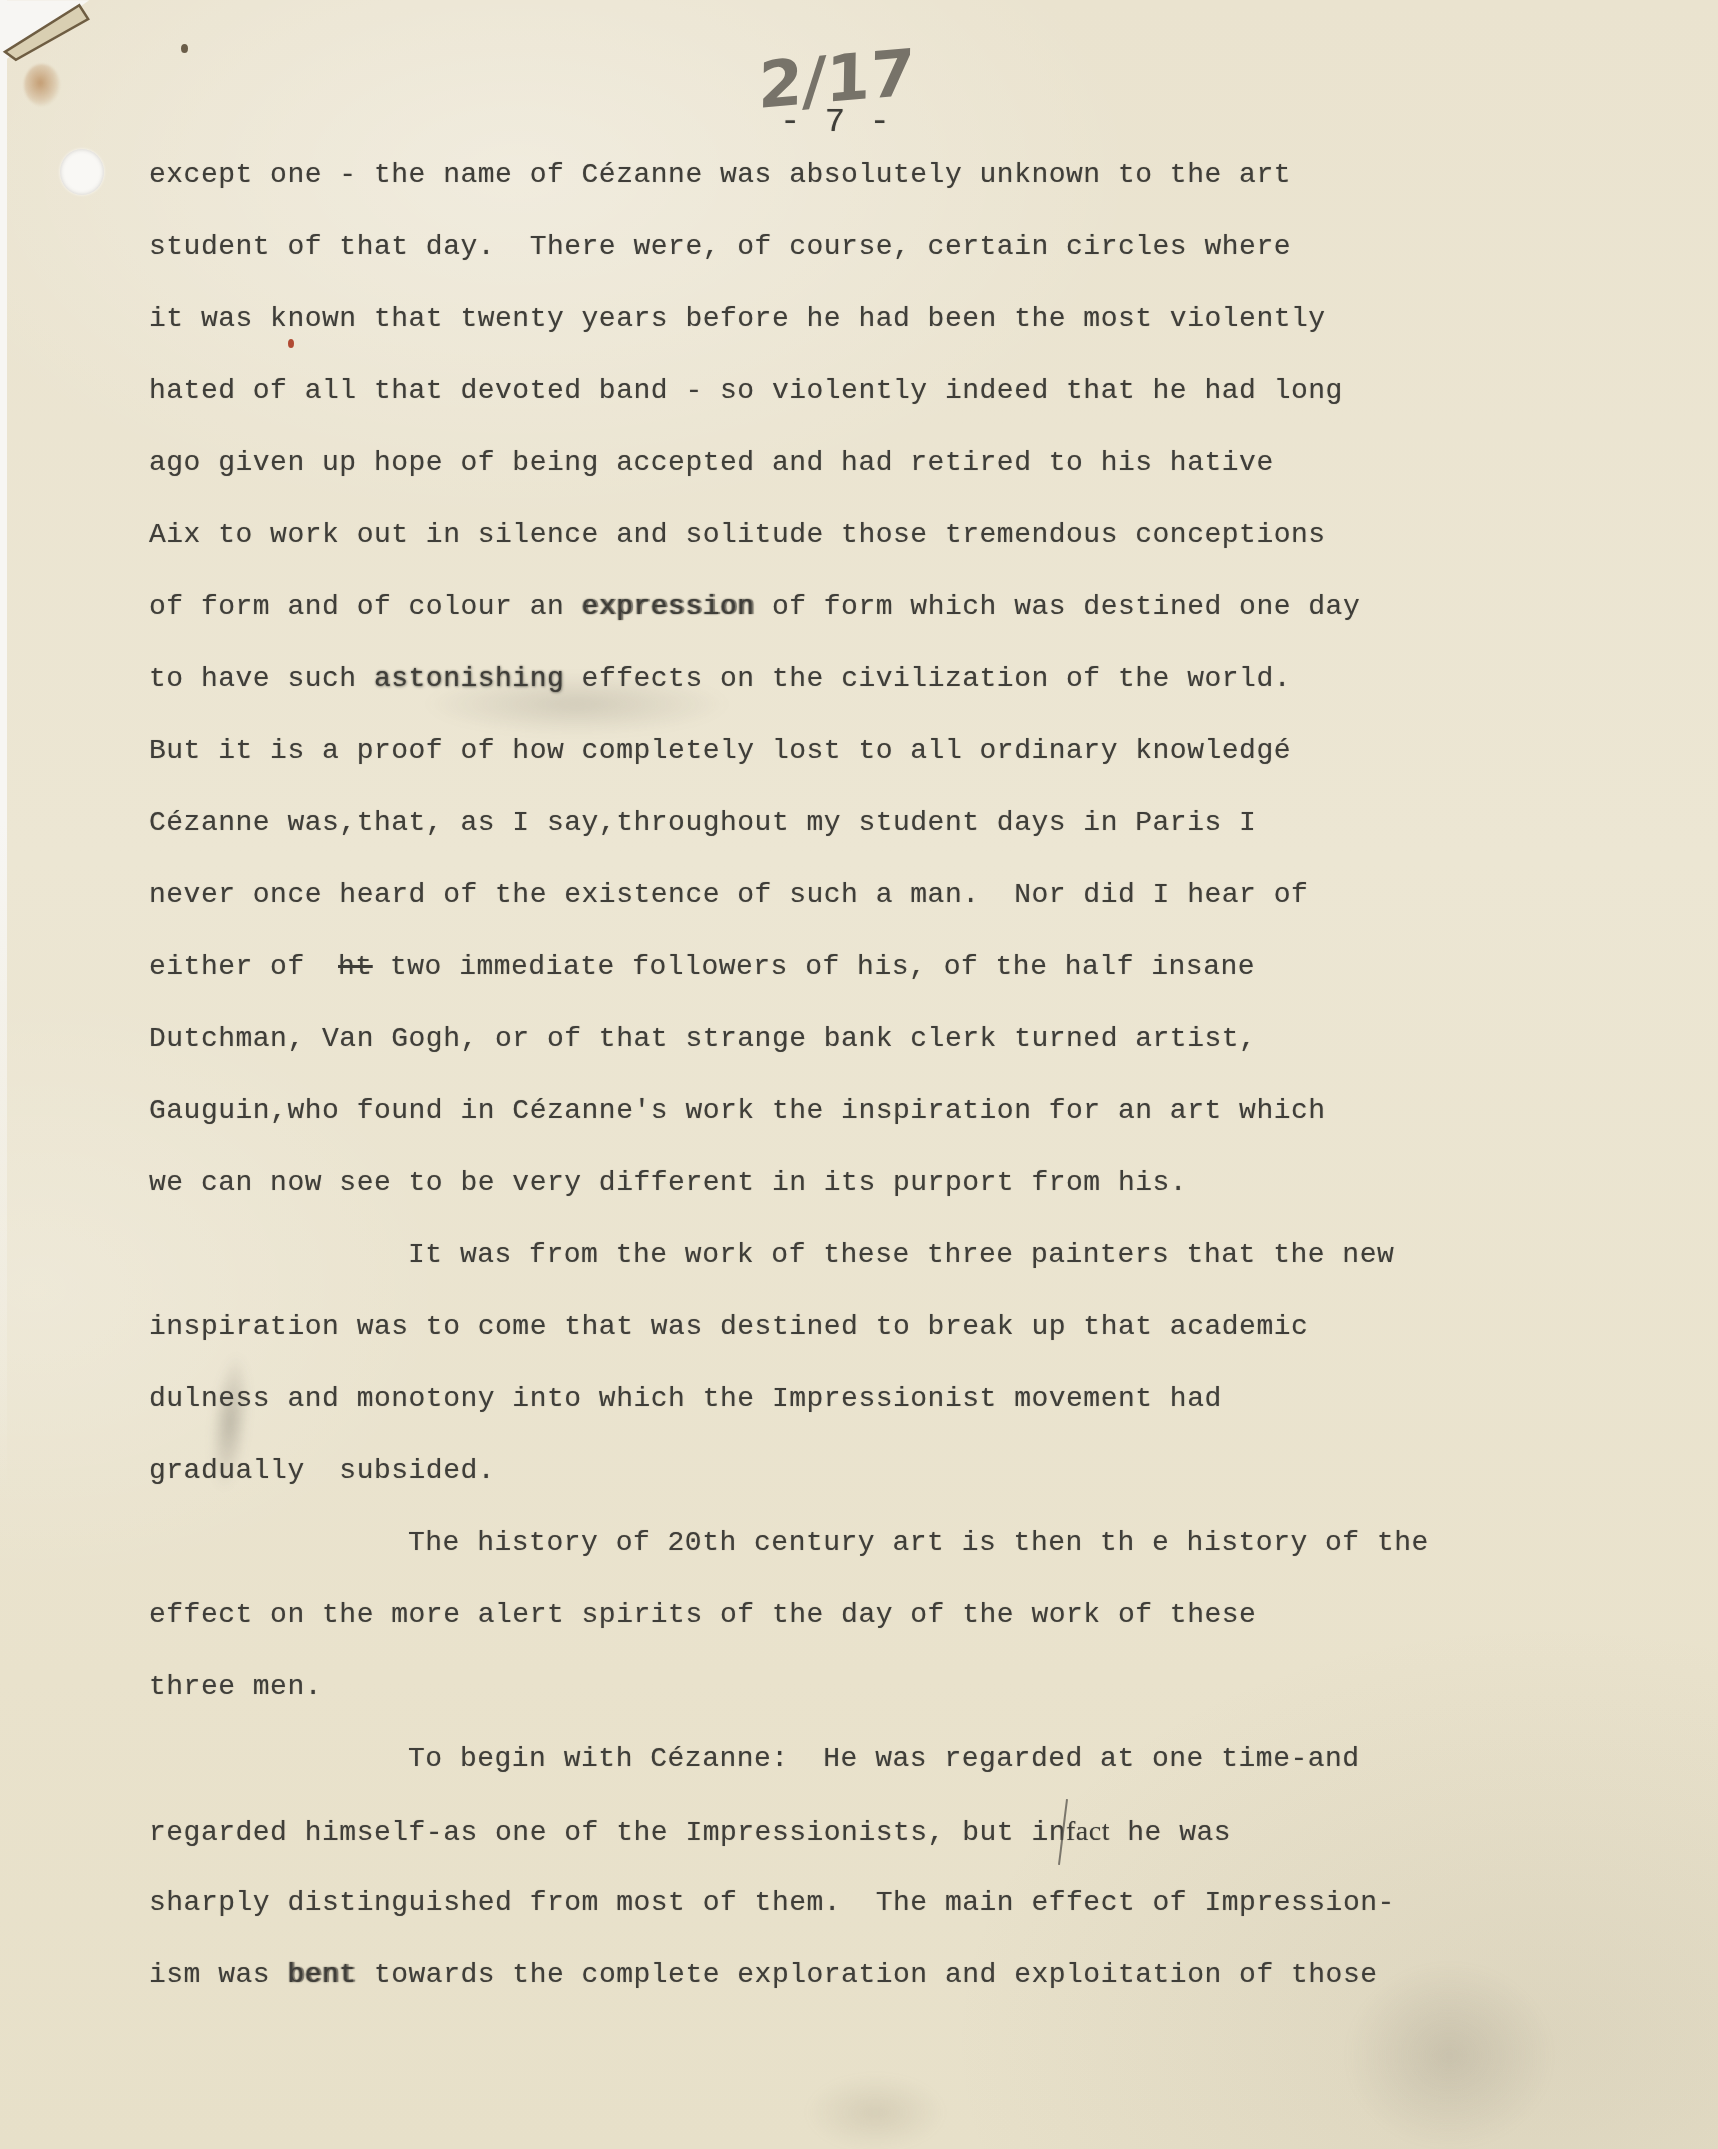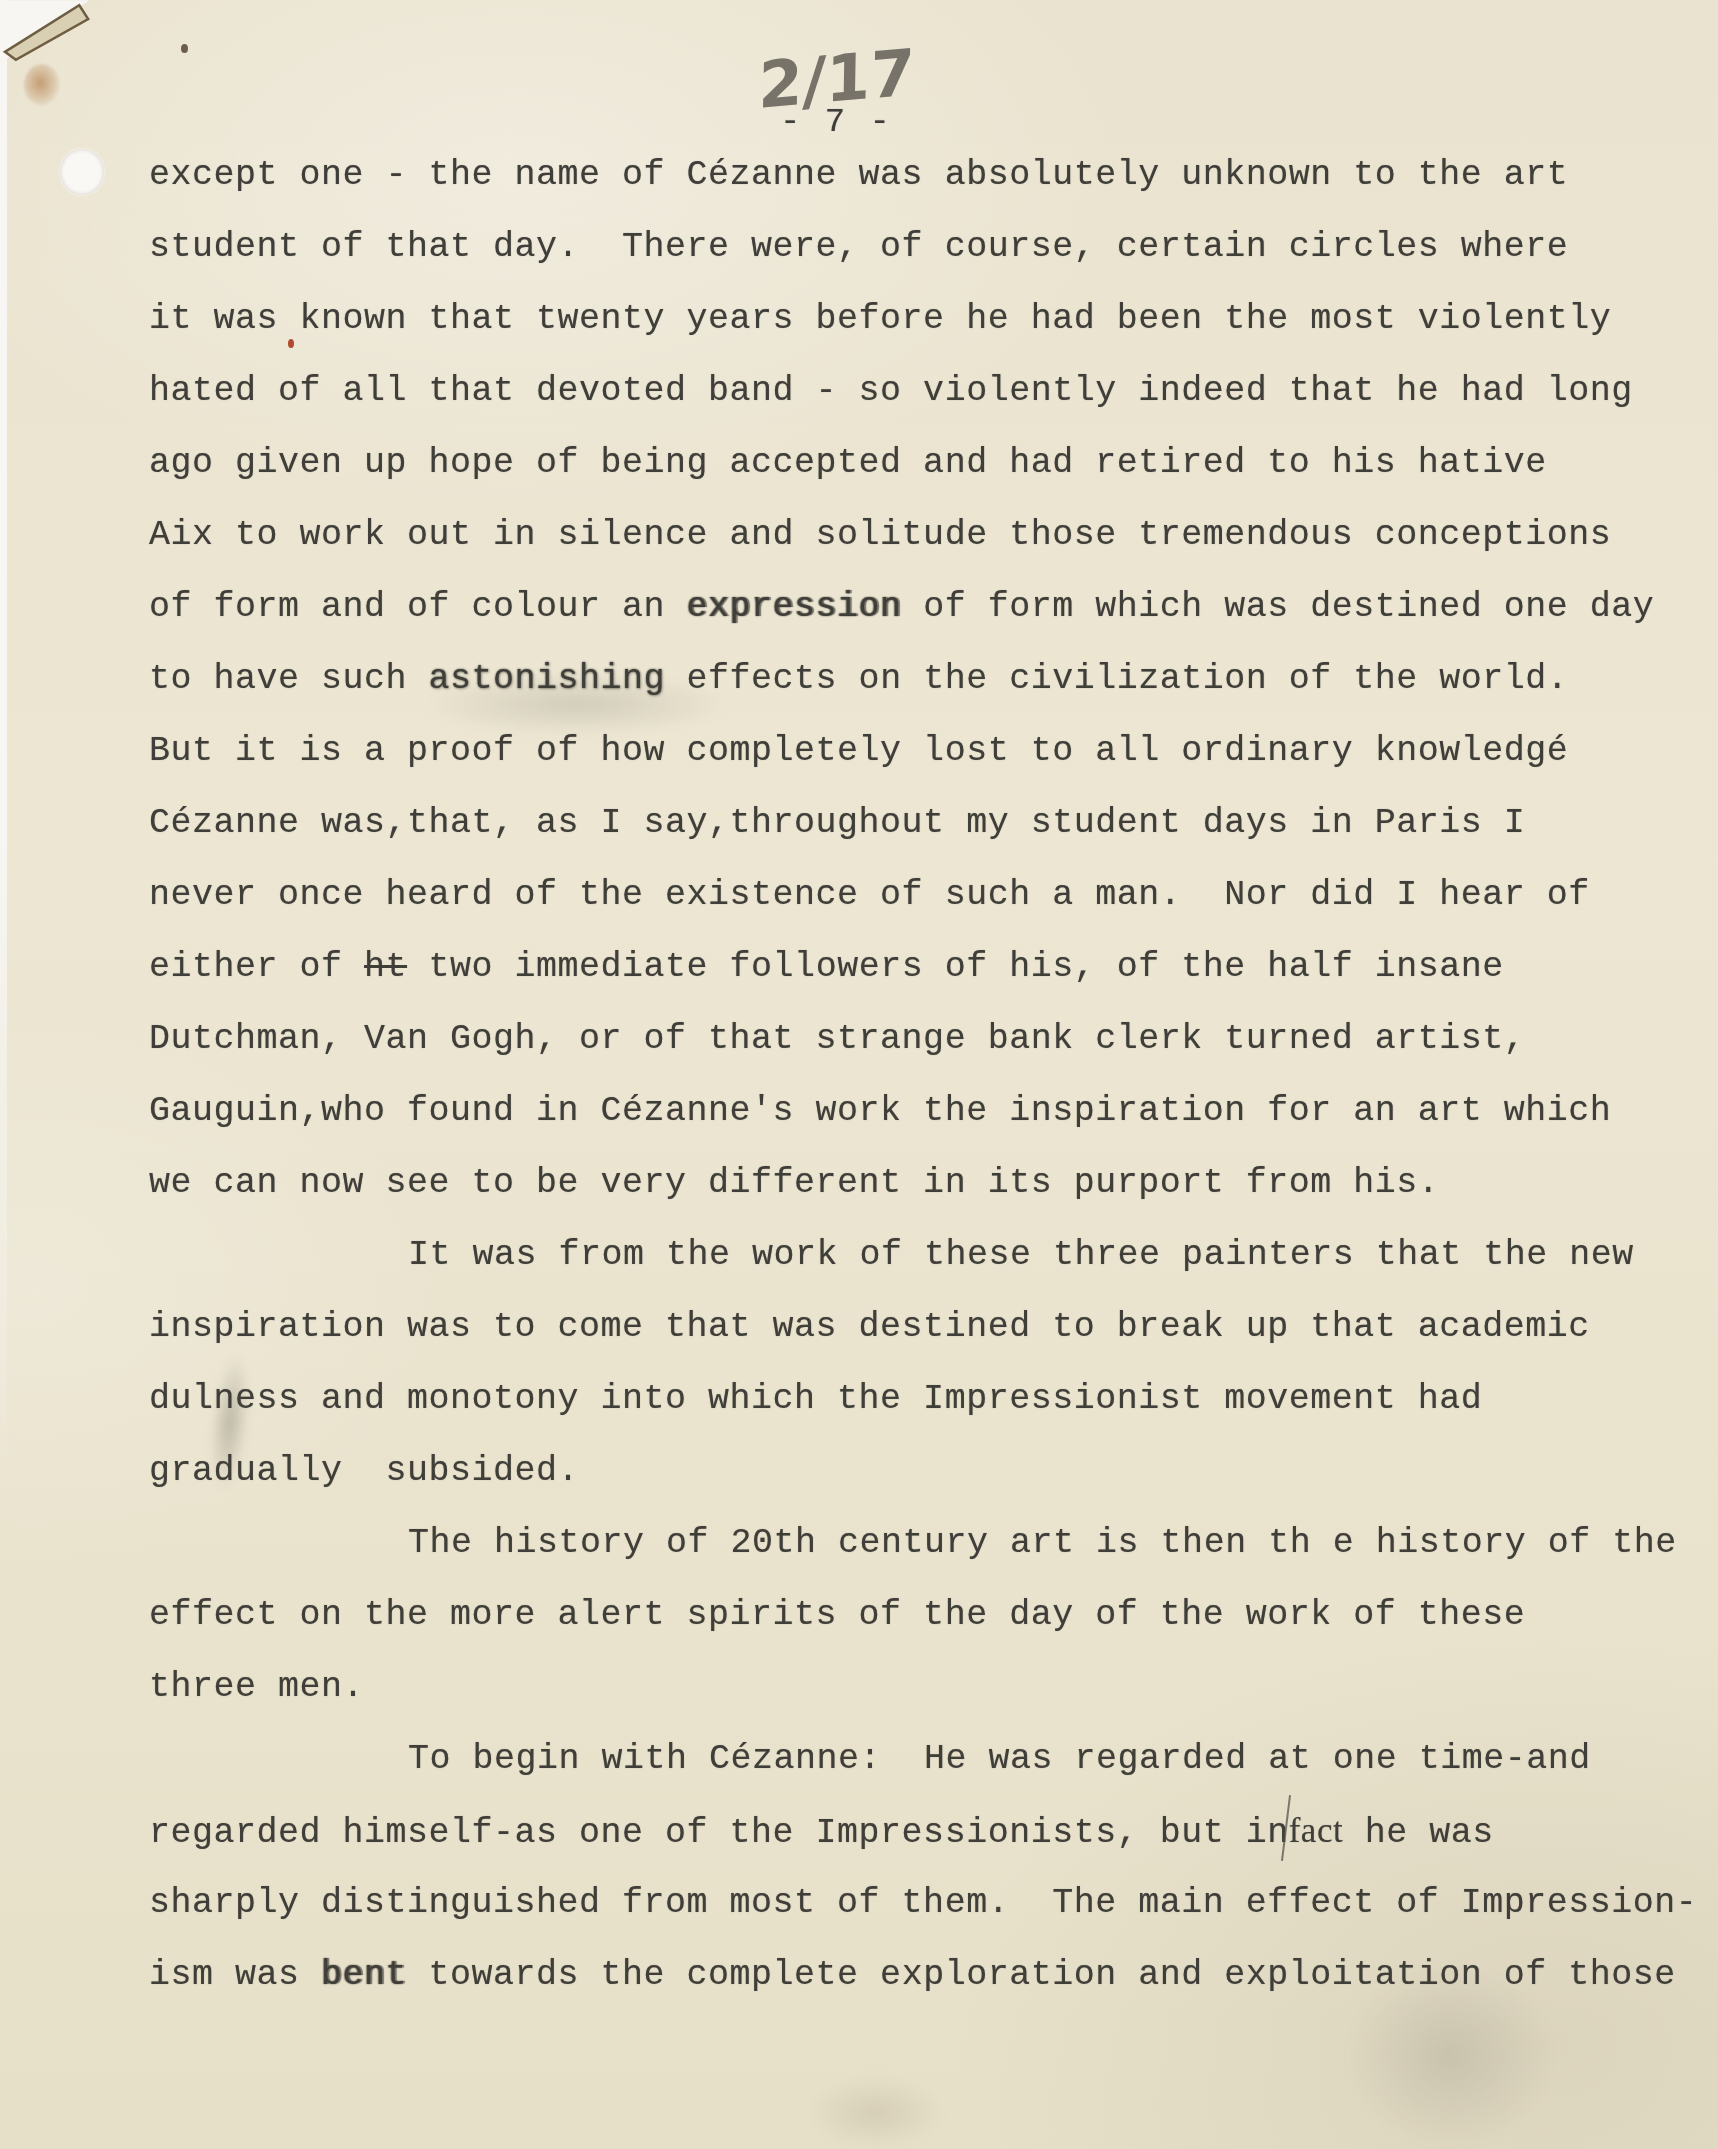--- a/index.html
+++ b/index.html
@@ -16,28 +16,28 @@
       radial-gradient(ellipse 697px 498px at 2% 60%, rgba(255,255,255,0.18), rgba(255,255,255,0) 60%),
       linear-gradient(180deg, #eae3cf 0%, #ece6d3 40%, #e9e2cc 78%, #e7e0c9 100%);
   }
   
   .edge-sliver {
     position:absolute; left:0; top:0; width:7px; height:1493px;
     background:linear-gradient(180deg, #f7f6f3 0%, #f7f6f3 55%, rgba(247,246,243,0) 100%);
   }
   .typewritten {
     position:absolute; left:149px; top:139px; width:1532px;
-    font-size:35px; line-height:72px; letter-spacing:0.5px;
+    font-size:28px; line-height:72px; letter-spacing:0.5px;
     color:var(--ink, #3f3e39);
     white-space:pre;
     text-shadow:0 0 1px rgba(64,62,55,0.45);
   }
   .line { height:72px; }
   .line.indent { padding-left:259px; }
-  .strike { text-decoration:line-through; text-decoration-thickness:3px; }
+  .strike { text-decoration:line-through; text-decoration-thickness:3px;margin-left:16px; }
   .smudged { text-shadow:0 0 2px rgba(64,62,55,0.85), 1px 1px 3px rgba(64,62,55,0.35);font-family:Liberation Mono, monospace; }
   .overtyped { text-shadow:2px 0 1px rgba(64,62,55,0.65), -1px 0 1px rgba(64,62,55,0.55), 0 0 2px rgba(64,62,55,0.5); }
   .pencil-slash { position:relative;font-family:Liberation Serif, serif; }
   .pencil-slash::before {
     content:""; position:absolute; left:-4px; top:-16px; width:2px; height:66px;
     background:rgba(86,83,76,0.75); transform:rotate(7deg);
   }
   .page-number {
     position:absolute; left:0; top:103px; width:1672px; text-align:center;
     font-size:34px; letter-spacing:2px; color:var(--ink, #3f3e39);

